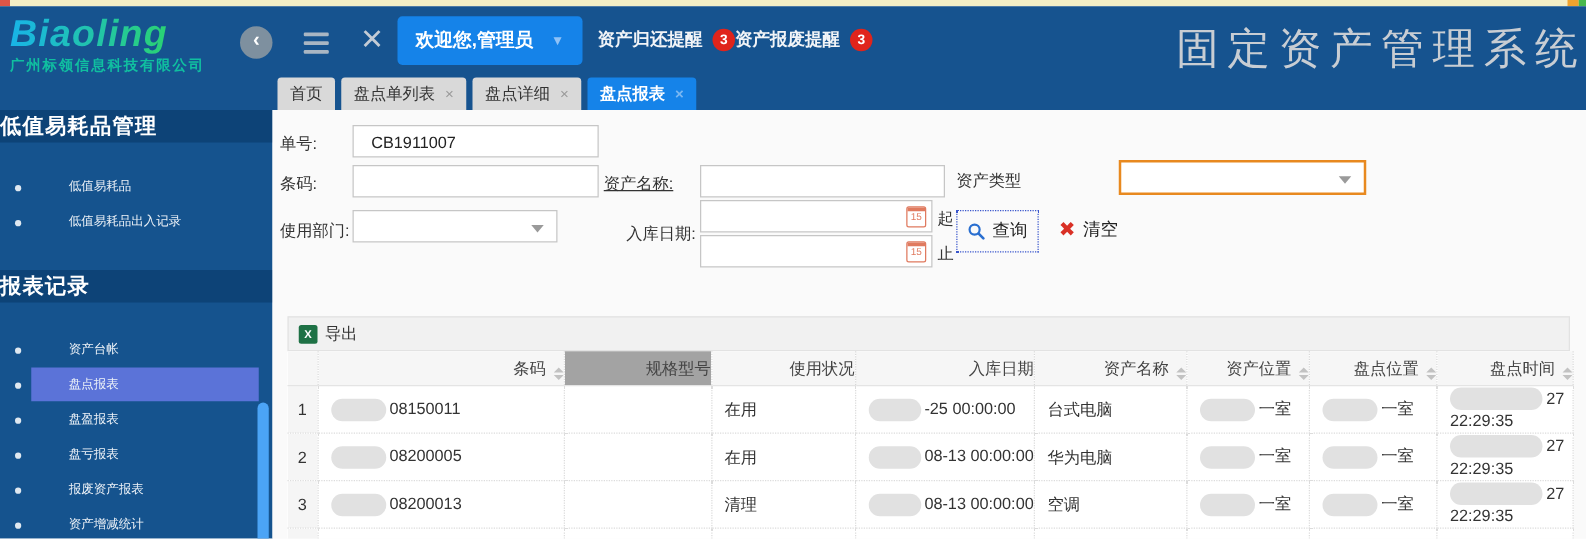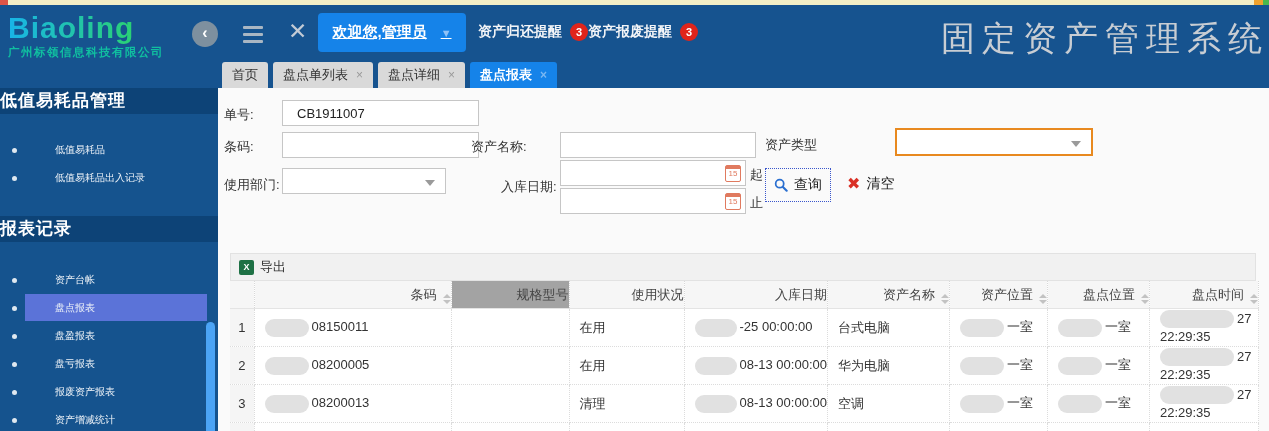--- a/index.html
+++ b/index.html
@@ -7,31 +7,31 @@
         font-family:"Liberation Sans","DejaVu Sans",sans-serif;-webkit-font-smoothing:antialiased;}
 
   
   .top-strip{position:absolute;left:0;top:0;width:1269px;height:5px;background:#f3eec6;}
   .top-strip .seg-red{position:absolute;left:0;top:0;width:8px;height:5px;background:#dd5547;}
   .top-strip .seg-orange{position:absolute;left:1254px;top:0;width:9px;height:5px;background:#f0a32e;}
   .top-strip .seg-green{position:absolute;left:1263px;top:0;width:6px;height:5px;background:#49b84e;}
 
   
   .header{position:absolute;left:0;top:5px;width:1269px;height:83px;background:#16538f;}
-  .logo{position:absolute;left:8px;top:6px;font-size:30px;font-weight:bold;letter-spacing:1px;
+  .logo{position:absolute;left:8px;top:6px;font-size:30px;font-weight:bold;font-style:italic;letter-spacing:1px;
         background:linear-gradient(90deg,#18b4e8,#2ad273);-webkit-background-clip:text;background-clip:text;color:#1fc7a8;
         -webkit-text-fill-color:transparent;}
   .company{position:absolute;left:8px;top:40px;font-size:11.5px;font-weight:bold;color:#10bfa0;letter-spacing:1.5px;}
   .circle-btn{position:absolute;left:192px;top:16px;width:26px;height:26px;border-radius:50%;background:#7e909f;
         color:#fff;text-align:center;line-height:24px;font-size:16px;font-weight:bold;cursor:pointer;}
   .menu-icon{position:absolute;left:243px;top:21px;width:20px;cursor:pointer;}
   .menu-icon i{display:block;height:3px;background:#a9b6c3;margin-bottom:4px;border-radius:1px;}
   .close-icon{position:absolute;left:288px;top:13px;font-size:23px;color:#c3cbd5;cursor:pointer;font-weight:bold;}
   .welcome-btn{position:absolute;left:318px;top:8px;width:148px;height:39px;background:#1583e9;border-radius:4px;
-        color:#fff;font-size:15px;font-weight:bold;display:flex;align-items:center;justify-content:center;gap:14px;cursor:pointer;text-decoration:underline;}
+        color:#fff;font-size:15px;font-weight:bold;display:flex;align-items:center;justify-content:center;gap:14px;cursor:pointer;}
   .welcome-btn .caret{color:#8fc2f7;font-size:11px;font-weight:normal;}
   .notifs{position:absolute;left:478px;top:18px;display:flex;}
   .notif{display:flex;align-items:center;gap:8px;color:#f2f4f7;font-size:14px;font-weight:bold;cursor:pointer;}
   .badge{display:inline-block;min-width:18px;height:18px;border-radius:50%;background:#e0241b;color:#fff;
         font-size:11px;line-height:18px;text-align:center;font-weight:bold;}
   .app-title{position:absolute;left:941px;top:11px;font-size:34px;color:#c8cdd3;letter-spacing:7px;white-space:nowrap;}
 
   
   .tab-bar{position:absolute;left:222px;top:57px;display:flex;gap:5px;}
   .tab{height:26px;background:#d9d9d9;border-radius:3px 3px 0 0;color:#333;font-size:13px;
@@ -190,21 +190,21 @@
   </div>
 
   <div class="content">
 
     <div class="flabel" style="left:6px;top:18px;">单号:</div>
     <input class="tinput" style="left: 64px; top: 12px; width: 197px;" value="CB1911007">
 
     <div class="flabel" style="left:6px;top:50px;">条码:</div>
     <input class="tinput" style="left: 64px; top: 44px; width: 197px;" value="">
 
-    <div class="flabel" style="left:253px;top:50px;">资产名称:</div>
+    <div class="flabel" style="left:265px;top:50px;text-decoration:underline;">资产名称:</div>
     <input class="tinput" style="left: 342px; top: 44px; width: 196px;" value="">
 
     <div class="flabel" style="left:547px;top:48px;">资产类型</div>
     <div class="selbox orange" style="left:677px;top:40px;width:198px;">
       <span class="arr"></span>
     </div>
 
     <div class="flabel" style="left:6px;top:88px;">使用部门:</div>
     <div class="selbox" style="left:64px;top:80px;width:164px;">
       <span class="arr"></span>

